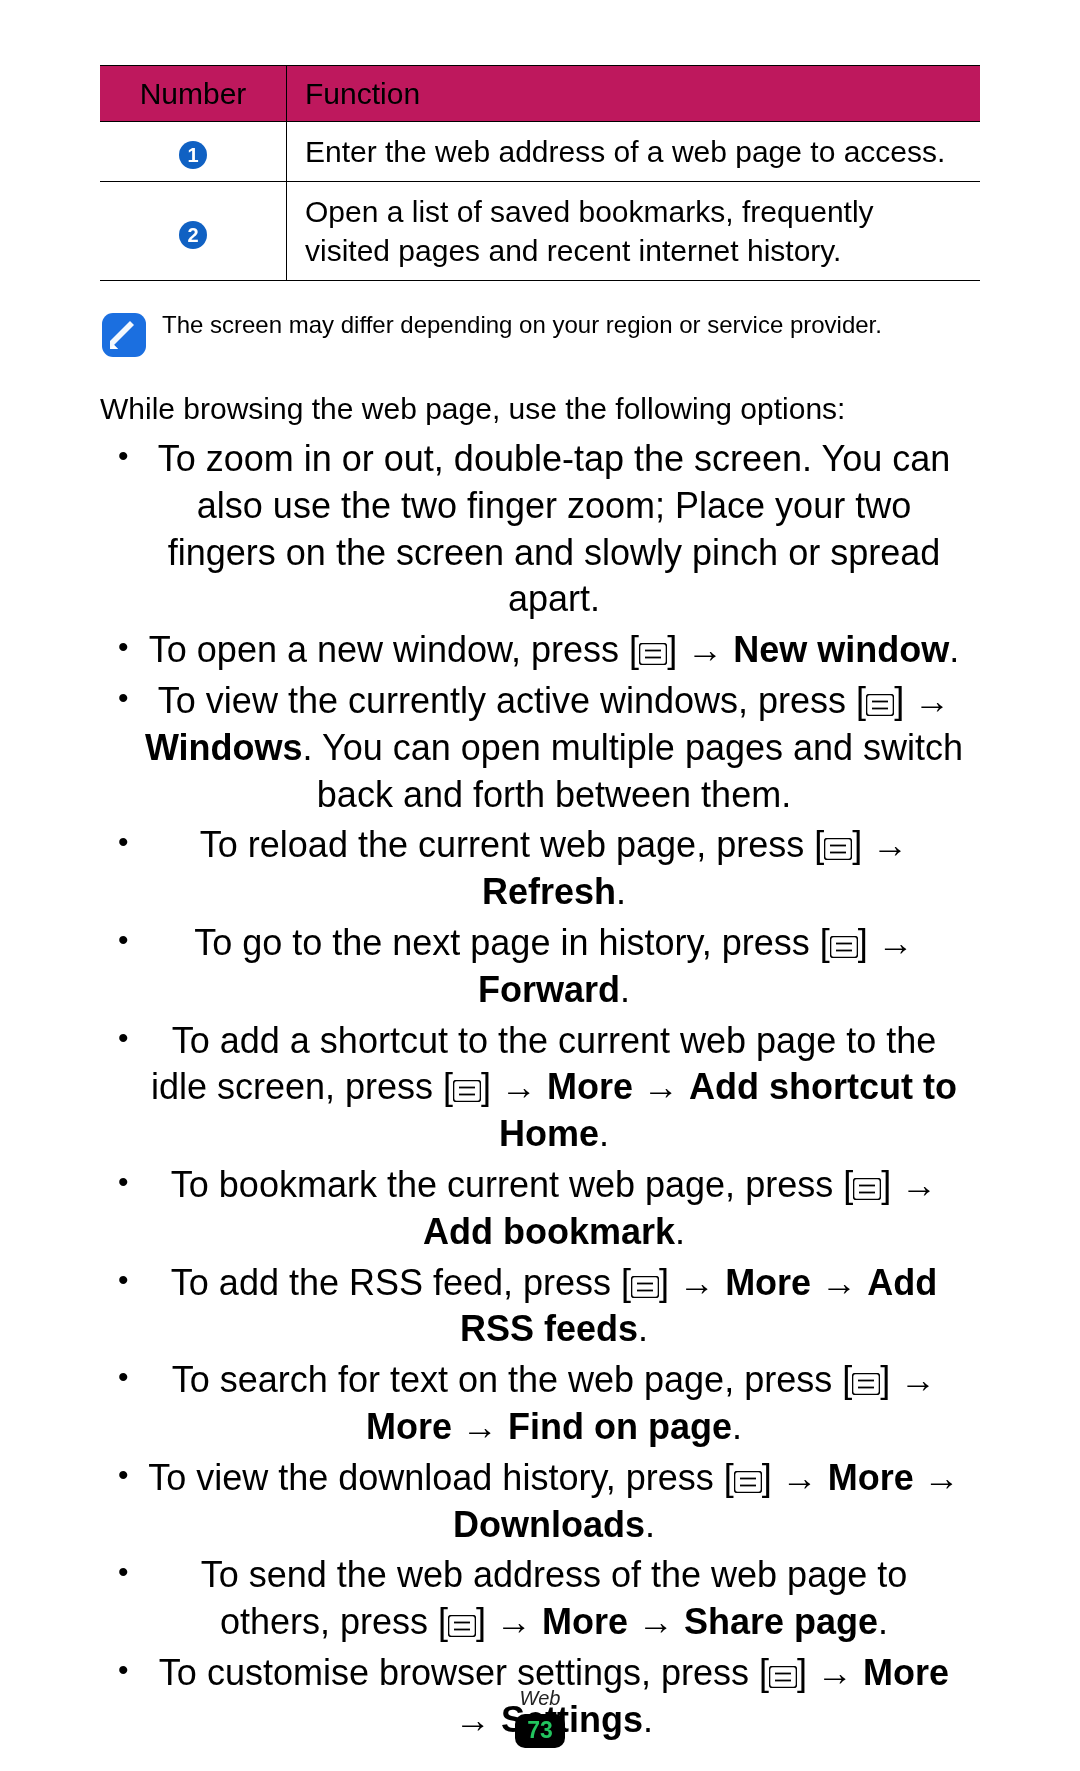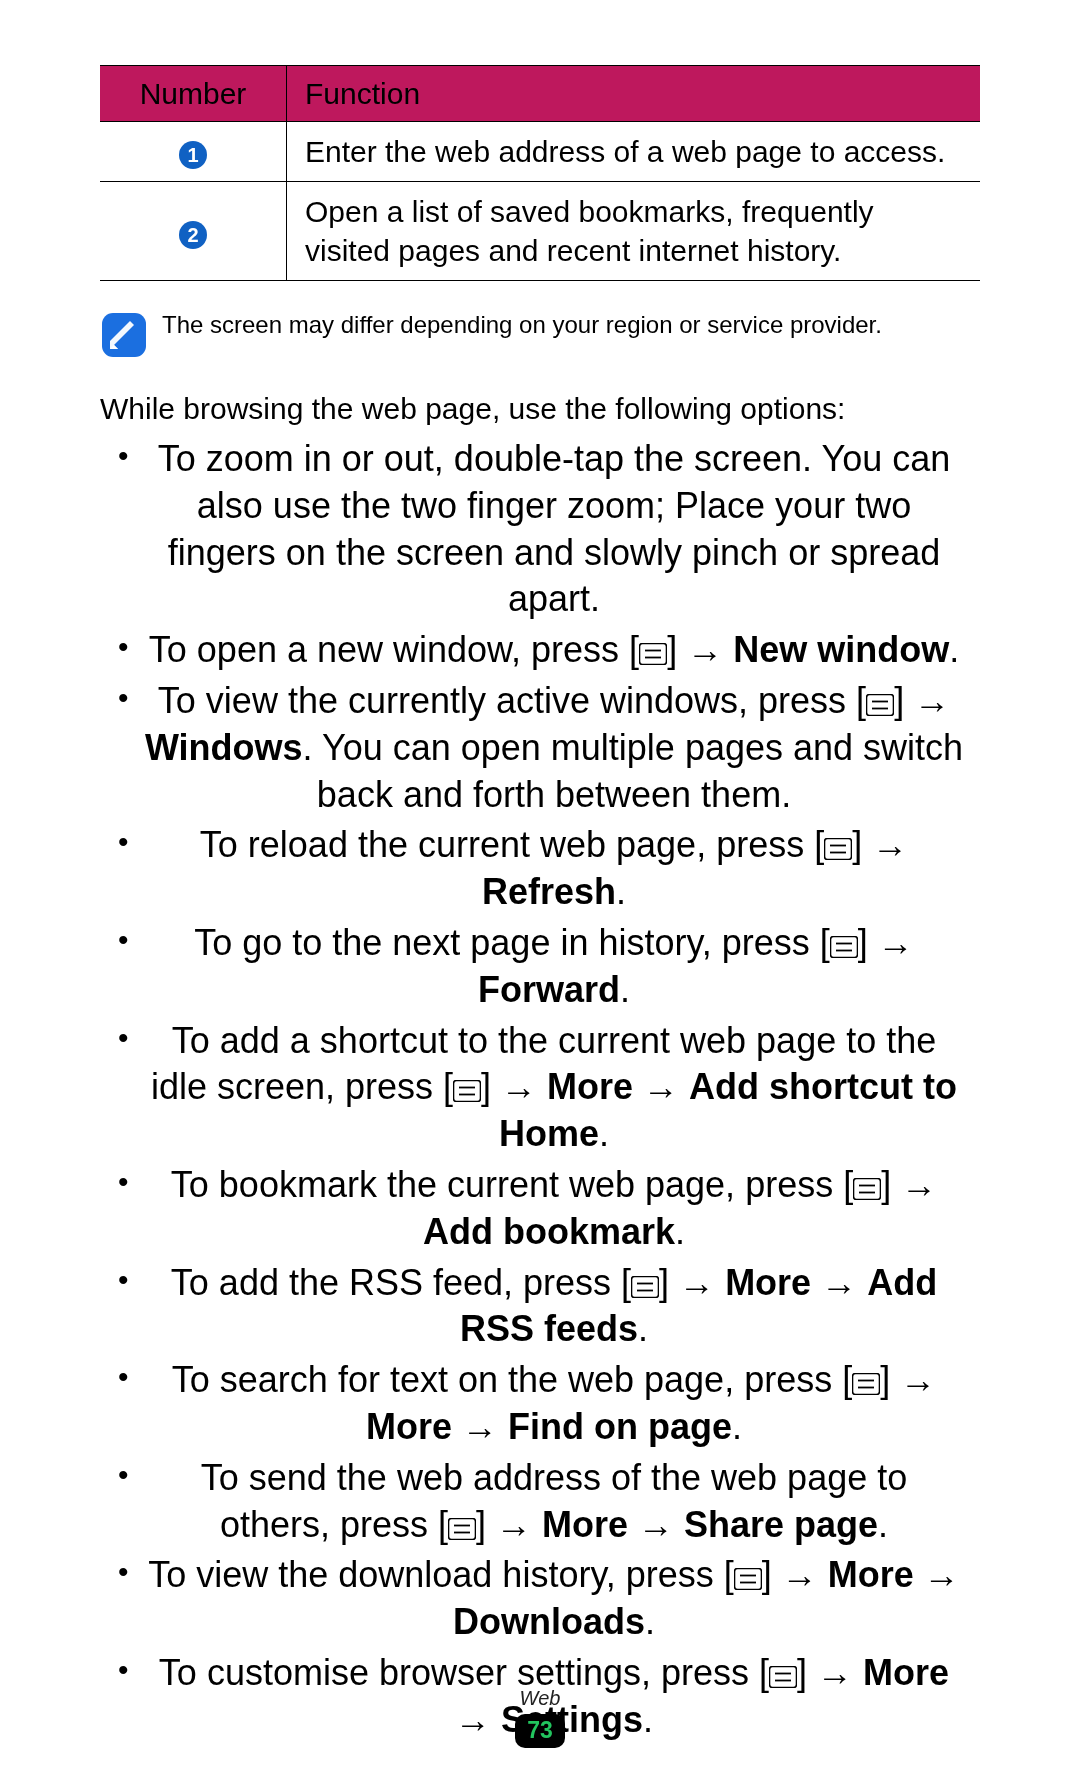--- a/index.html
+++ b/index.html
@@ -239,29 +239,29 @@
     </li>
 
     <li>
       <span>To search for text on the web page, press [</span><svg class="menu-ic">
           <use href="#menu-icon"></use>
         </svg><span>] → </span><b>More</b><span> → </span><b>Find on page</b><span>.</span>
     </li>
 
 
     <li>
+      <span>To view the download history, press [</span><svg class="menu-ic">
+          <use href="#menu-icon"></use>
+        </svg><span>] → </span><b>More</b><span> → </span><b>Downloads</b><span>.</span>
+    </li>
+
+    <li>
       <span>To send the web address of the web page to others, press [</span><svg class="menu-ic">
           <use href="#menu-icon"></use>
         </svg><span>] → </span><b>More</b><span> → </span><b>Share page</b><span>.</span>
-    </li>
-
-    <li>
-      <span>To view the download history, press [</span><svg class="menu-ic">
-          <use href="#menu-icon"></use>
-        </svg><span>] → </span><b>More</b><span> → </span><b>Downloads</b><span>.</span>
     </li>
 
     <li>
       <span>To customise browser settings, press [</span><svg class="menu-ic">
           <use href="#menu-icon"></use>
         </svg><span>] → </span><b>More</b><span> → </span><b>Settings</b><span>.</span>
     </li>
 
   </ul>
 

